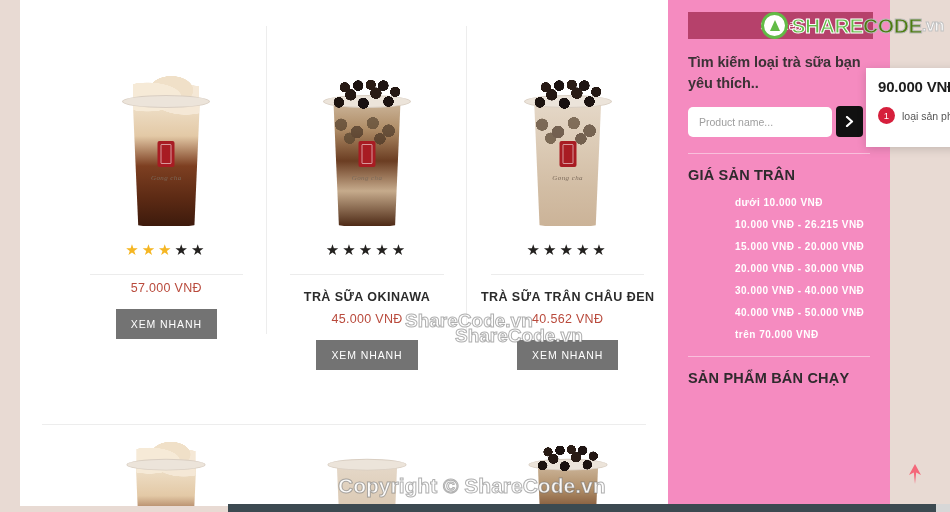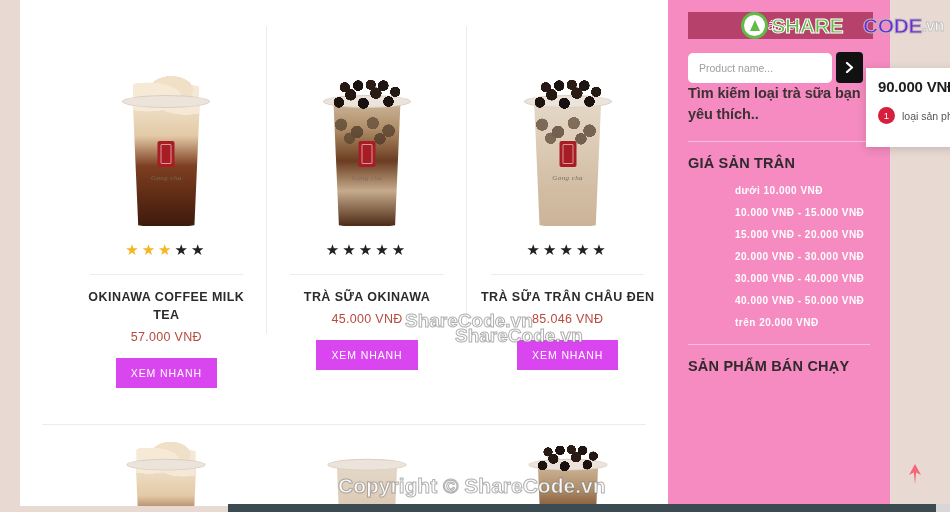--- a/index.html
+++ b/index.html
@@ -111,21 +111,21 @@
   .star.on { color:#f5b623; }
 
   .card-hr { width:83%; height:1px; background:#ececec; margin:17px 0 0 0; }
 
   .product-title {
     margin-top:13px; font-size:12.5px; font-weight:bold; color:#2b2b2b;
     letter-spacing:.45px; text-align:center; line-height:1.45; text-transform:uppercase;
   }
   .product-price { margin-top:6px; font-size:12.5px; color:#b94a3c; letter-spacing:.3px; }
   .quick-btn {
-    margin-top:14px; background:#d946ef; color:#ffffff; border:none;
+    margin-top:14px; background:#737373; color:#ffffff; border:none;
     font-size:10.5px; letter-spacing:.9px; padding:9px 15px; cursor:pointer;
     font-family:inherit;
   }
 
   .row2-card { padding-top:34px; overflow:hidden; }
   .row2-card .thumb-wrap { height:60px; align-items:flex-start; margin-top:0; }
 
   .grid-hr {
     position:absolute; left:22px; right:22px; top:424px; height:1px; background:#ededed;
   }
@@ -188,21 +188,21 @@
     width:27px; height:27px; border-radius:50%;
     background:#ffffff; border:3px solid #62bb46;
     display:flex; align-items:center; justify-content:center; margin-right:3px;
   }
   #logo-mark .leaf {
     width:0;height:0;border-left:5px solid transparent;border-right:5px solid transparent;
     border-bottom:11px solid #62bb46;
   }
   .logo-txt { font-size:21px; font-weight:bold; letter-spacing:-.4px; }
   .lg-green { color:#62bb46; -webkit-text-stroke:1px #ffffff; }
-  .lg-gray { color:#6d28d9;margin-left:20px; -webkit-text-stroke:1px #b9b9b9; }
+  .lg-gray { color:#4d7c0f; -webkit-text-stroke:1px #b9b9b9; }
   .lg-vn { color:#ffffff; -webkit-text-stroke:1px #c2c2c2; font-size:16px; }
 
   
   .wm {
     position:absolute; color:rgba(255,255,255,.92);
     -webkit-text-stroke:1px rgba(110,110,110,.55);
     font-weight:bold; pointer-events:none; z-index:30; white-space:nowrap;
   }
   #wm-1 { left:405px; top:310px; font-size:19px; }
   #wm-2 { left:455px; top:325px; font-size:19px; }
@@ -237,21 +237,20 @@
             <div class="body">
               <div class="logo"></div>
               <div class="brand">Gong cha</div>
             </div>
           </div>
         </div>
         <div class="stars">
           <span class="star on">★</span><span class="star on">★</span><span class="star on">★</span><span class="star">★</span><span class="star">★</span>
         </div>
         <div class="card-hr"></div>
-        <div class="product-title">OKINAWA COFFEE MILK TEA</div>
         <div class="product-price">57.000 VNĐ</div>
         <button class="quick-btn">XEM NHANH</button>
       </div>
 
       <div class="product-card">
         <div class="card-sep-v"></div>
         <div class="thumb-wrap">
           <div class="cup cup-boba">
             <div class="pearls"></div>
             <div class="rim"></div>
@@ -281,21 +280,21 @@
               <div class="logo"></div>
               <div class="brand">Gong cha</div>
             </div>
           </div>
         </div>
         <div class="stars">
           <span class="star">★</span><span class="star">★</span><span class="star">★</span><span class="star">★</span><span class="star">★</span>
         </div>
         <div class="card-hr"></div>
         <div class="product-title">TRÀ SỮA TRÂN CHÂU ĐEN</div>
-        <div class="product-price">85.046 VNĐ</div>
+        <div class="product-price">40.562 VNĐ</div>
         <button class="quick-btn">XEM NHANH</button>
       </div>
 
       <div class="product-card row2-card">
         <div class="card-sep-v"></div>
         <div class="thumb-wrap">
           <div class="cup cup-coffee" style="transform:scale(.9)">
             <div class="ice"></div>
             <div class="rim"></div>
             <div class="body"></div>
@@ -322,43 +321,43 @@
         </div>
       </div>
 
     </div>
     <div class="grid-hr"></div>
   </div>
 
   <div id="sidebar">
 
     <div id="sort-button">Sắp xếp</div>
+
+    <div id="search-heading">Tìm kiếm loại trà sữa bạn yêu thích..</div>
 
     <div id="search-row">
       <input id="search-input" type="text" placeholder="Product name..." style="">
       <button id="search-submit">
         <svg width="11" height="11" viewBox="0 0 11 11">
           <path d="M3 1 L8 5.5 L3 10" stroke="#ffffff" stroke-width="2.2" fill="none" stroke-linecap="round" stroke-linejoin="round"></path>
         </svg>
       </button>
     </div>
 
-    <div id="search-heading">Tìm kiếm loại trà sữa bạn yêu thích..</div>
-
     <div class="side-hr"></div>
     <div class="side-title">GIÁ SẢN TRÂN</div>
 
     <div id="price-list">
       <div class="price-item">dưới 10.000 VNĐ</div>
-      <div class="price-item">10.000 VNĐ - 15.000 VNĐ</div>
+      <div class="price-item">10.000 VNĐ - 26.215 VNĐ</div>
       <div class="price-item">15.000 VNĐ - 20.000 VNĐ</div>
       <div class="price-item">20.000 VNĐ - 30.000 VNĐ</div>
       <div class="price-item">30.000 VNĐ - 40.000 VNĐ</div>
       <div class="price-item">40.000 VNĐ - 50.000 VNĐ</div>
-      <div class="price-item">trên 20.000 VNĐ</div>
+      <div class="price-item">trên 70.000 VNĐ</div>
     </div>
 
     <div class="side-hr"></div>
     <div class="side-title">SẢN PHẨM BÁN CHẠY</div>
   </div>
 
   <div id="price-tooltip">
     <div id="tooltip-price">90.000 VNĐ</div>
     <div id="tooltip-row">
       <div id="tooltip-badge">1</div>

